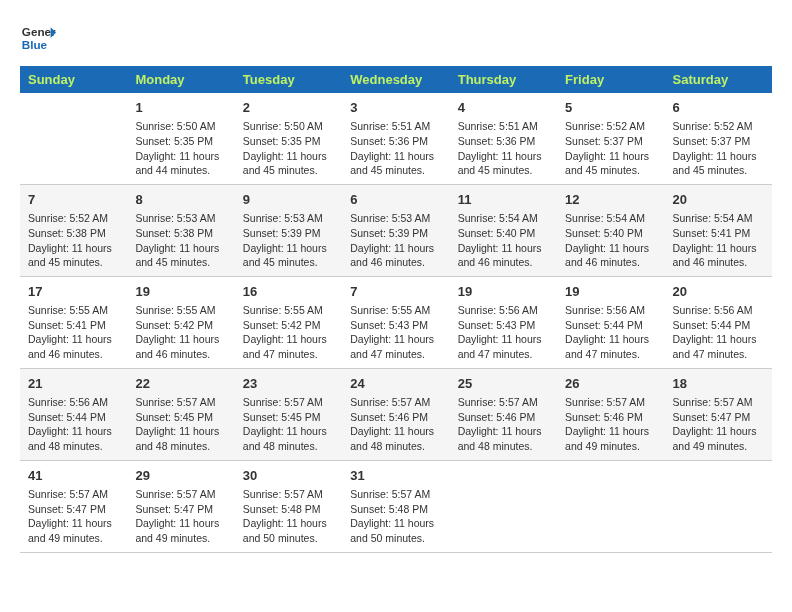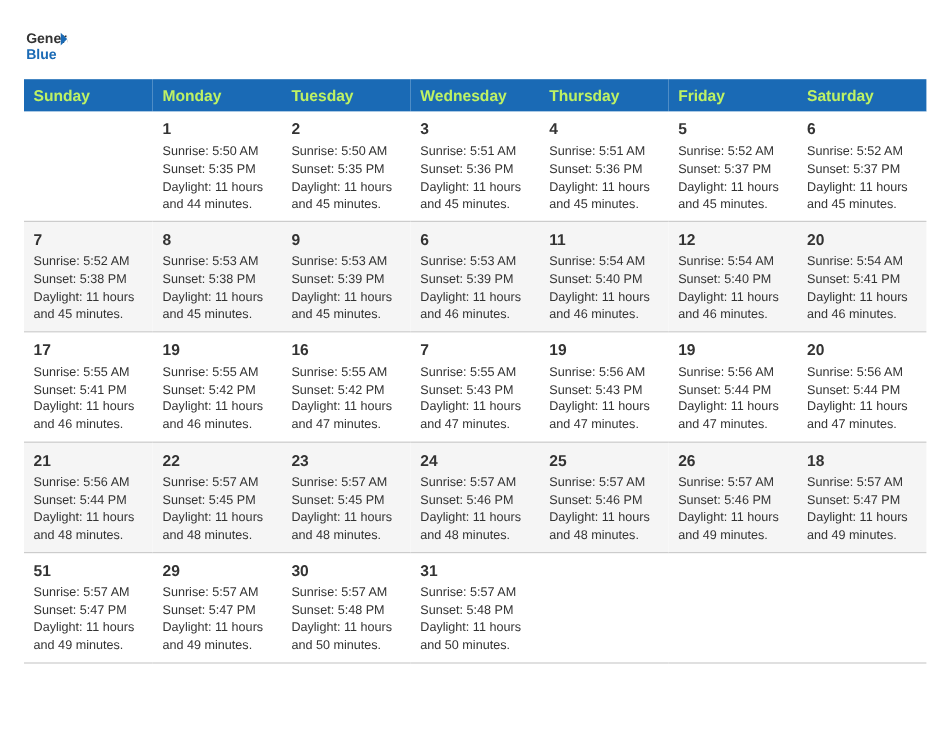--- a/index.html
+++ b/index.html
@@ -300,21 +300,21 @@
         <td>
           <span class="day-num">18</span>
           <div class="cell-text">Sunrise: 5:57 AM</div>
           <div class="cell-text">Sunset: 5:47 PM</div>
           <div class="cell-text">Daylight: 11 hours</div>
           <div class="cell-text">and 49 minutes.</div>
         </td>
       </tr>
       <tr>
         <td>
-          <span class="day-num">51</span>
+          <span class="day-num">41</span>
           <div class="cell-text">Sunrise: 5:57 AM</div>
           <div class="cell-text">Sunset: 5:47 PM</div>
           <div class="cell-text">Daylight: 11 hours</div>
           <div class="cell-text">and 49 minutes.</div>
         </td>
         <td>
           <span class="day-num">29</span>
           <div class="cell-text">Sunrise: 5:57 AM</div>
           <div class="cell-text">Sunset: 5:47 PM</div>
           <div class="cell-text">Daylight: 11 hours</div>

